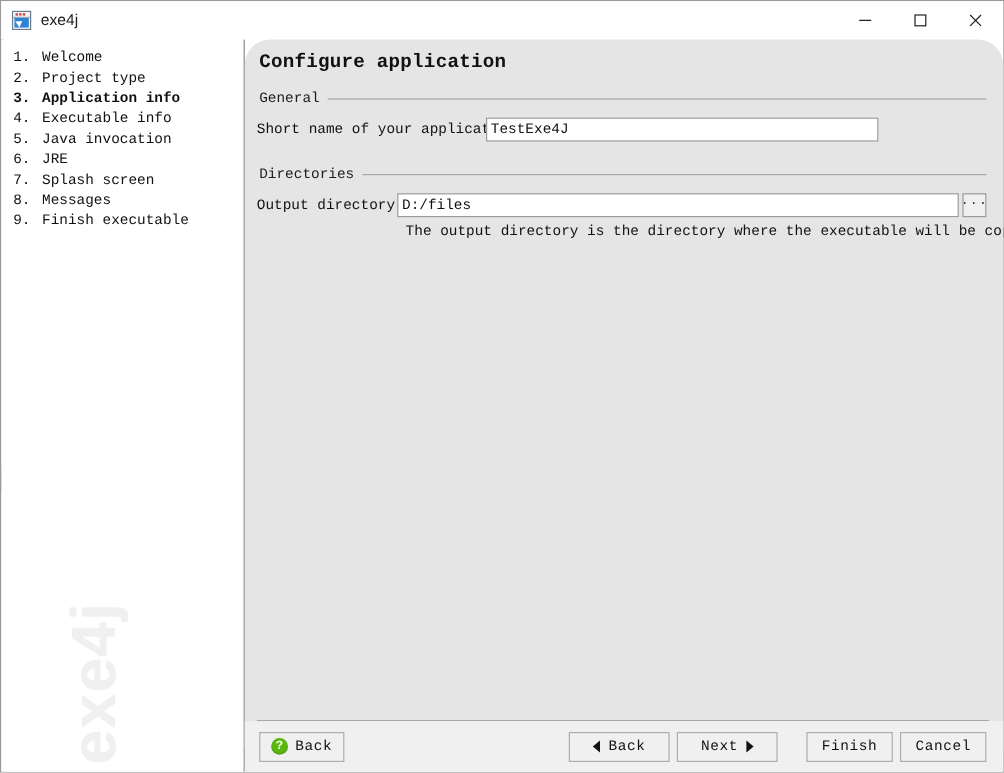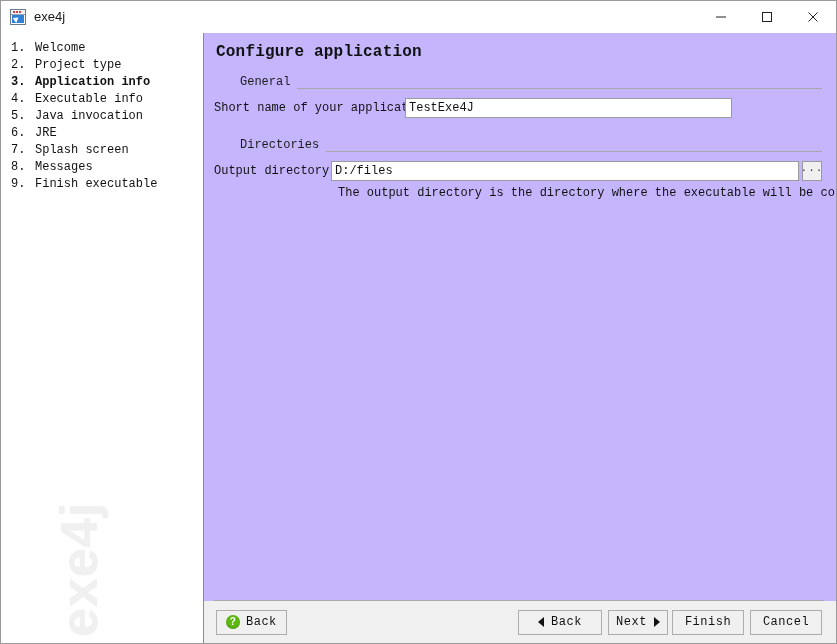--- a/index.html
+++ b/index.html
@@ -172,48 +172,48 @@
     letter-spacing: 1px;
     color: #f0f0f0;
     text-shadow: 0 0 1px #e8e8e8;
     pointer-events: none;
     user-select: none;
   }
 
   
   #content-panel {
     flex: 1 1 auto;
-    background: #c4b5fd;
+    background: #e5e5e5;
     display: flex;
     flex-direction: column;
     position: relative;
     min-width: 0;
+    border-radius: 21px;
   }
   #content-scroll {
     flex: 1 1 auto;
     padding: 0 14px 0 10px;
     overflow: hidden;
     position: relative;
   }
 
   #page-title {
     font-family: "Liberation Mono", monospace;
     font-size: 16px;
     font-weight: bold;
     color: #111111;
     padding: 10px 0 6px 2px;
     letter-spacing: 0.2px;
   }
 
   .group-header {
     display: flex;
-    align-items: flex-end;
+    align-items: center;
     margin-top: 8px;
     margin-bottom: 2px;
-    margin-left: 24px;
   }
   .group-header .group-label {
     font-size: 12px;
     color: #1c1c1c;
     padding-right: 7px;
     padding-left: 2px;
     white-space: nowrap;
   }
   .group-header .group-rule {
     flex: 1 1 auto;
@@ -320,21 +320,21 @@
   }
   #help-icon span {
     font-family: "Liberation Sans", sans-serif;
     font-size: 10px;
     font-weight: bold;
     color: #ffffff;
     line-height: 1;
   }
   #btn-spacer { flex: 1 1 auto; }
   #back-button { width: 84px; margin-right: 6px; }
-  #next-button { width: 60px; margin-right: 4px; }
+  #next-button { width: 84px; margin-right: 24px; }
   #finish-button { width: 72px; margin-right: 6px; }
   #cancel-button { width: 72px; }
 
   .tri-left {
     width: 0; height: 0;
     border-right: 6px solid #111111;
     border-top: 5px solid transparent;
     border-bottom: 5px solid transparent;
     margin-right: 7px;
     flex: 0 0 auto;

